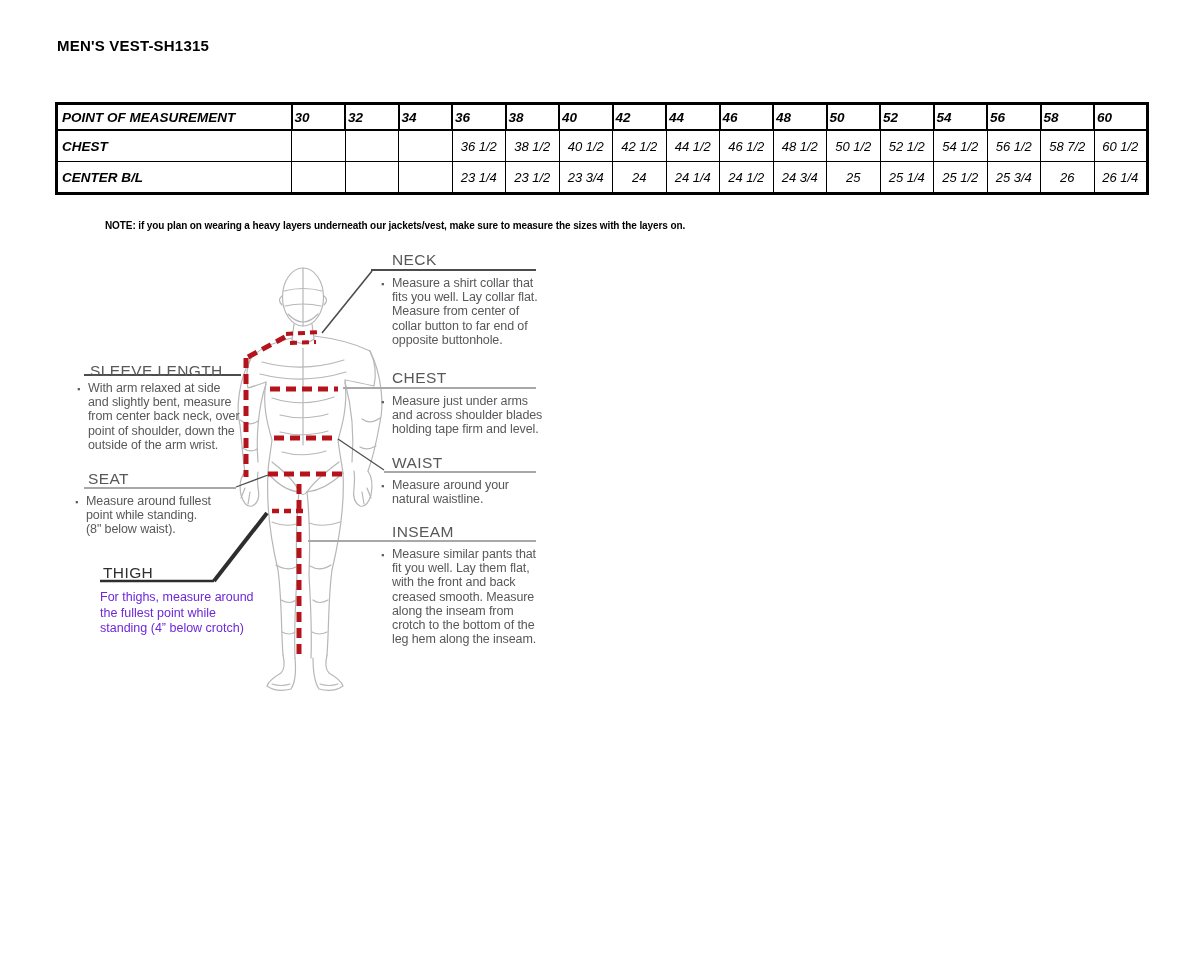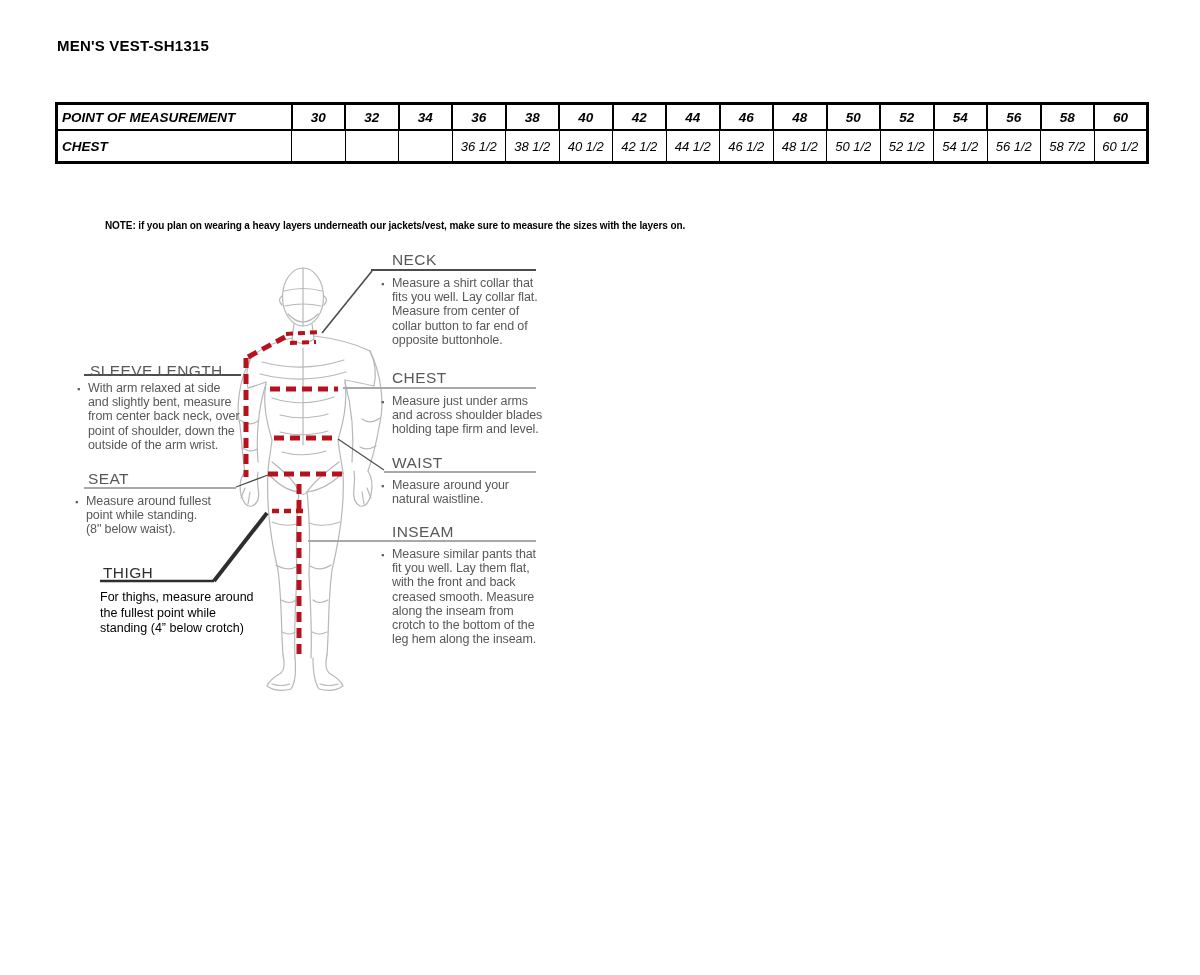--- a/index.html
+++ b/index.html
@@ -11,32 +11,32 @@
     --thigh_dark:#2e2e2e;
   }
   html,body{margin:0;padding:0;background:#fff;}
   body{width:1200px;height:975px;position:relative;font-family:"Liberation Sans",sans-serif;color:#000;overflow:hidden;}
   .abs{position:absolute;}
   
   .doc-title{font-size:15px;font-weight:bold;letter-spacing:.2px;}
   .doc-note{font-size:10px;font-weight:bold;letter-spacing:-.1px;margin-left:48px;}
   
   table.size{border-collapse:collapse;table-layout:fixed;width:1092px;border:3px solid #000;font-style:italic;}
-  table.size th{border:2.5px solid #000;font-size:13.5px;font-weight:bold;padding:0 2px;height:24px;text-align:center;}
+  table.size th{border:2.5px solid #000;font-size:13.5px;font-weight:bold;padding:0 2px;height:24px;text-align:left;}
   table.size td{border:1.8px solid #000;font-size:13px;font-weight:normal;padding:0 2px;height:30px;text-align:center;}
   table.size .left{text-align:left;padding-left:4px;}
   table.size td.label{font-weight:bold;font-size:13.5px;}
   
   .g-head{font-size:15.5px;letter-spacing:.4px;color:var(--guide_text);white-space:nowrap;}
   .g-head.dark{color:var(--thigh_dark);}
   .desc{font-size:12.5px;line-height:14.2px;color:var(--guide_text);letter-spacing:-.1px;}
   .desc .lines{margin-left:11px;}
   .desc .bullet{position:absolute;left:0;top:1px;font-size:9px;color:var(--guide_text);}
   .desc.nobullet .lines{margin-left:0;}
-  .desc.dark{color:#000000;line-height:15.6px;letter-spacing:0;}
+  .desc.dark{color:#6d28d9;line-height:15.6px;letter-spacing:0;}
   svg .figure{stroke:var(--figure_gray);fill:none;stroke-width:1.2;stroke-linecap:round;stroke-linejoin:round;}
   svg .red{stroke:var(--measure_red);fill:none;}
   svg .rule-d{stroke:var(--rule_dark);fill:none;}
   svg .rule-l{stroke:var(--rule_light);fill:none;}
   svg .rule-t{stroke:var(--thigh_dark);fill:none;}
 </style>
 </head>
 <body>
 
 <div class="abs doc-title" style="left:57px;top:37px;">MEN'S VEST-SH1315</div>
@@ -78,20 +78,39 @@
     <td>44 1/2</td>
     <td>46 1/2</td>
     <td>48 1/2</td>
     <td>50 1/2</td>
     <td>52 1/2</td>
     <td>54 1/2</td>
     <td>56 1/2</td>
     <td>58 7/2</td>
     <td>60 1/2</td>
   </tr>
+  <tr>
+    <td class="left label">CENTER B/L</td>
+    <td></td>
+    <td></td>
+    <td></td>
+    <td>23 1/4</td>
+    <td>23 1/2</td>
+    <td>23 3/4</td>
+    <td>24</td>
+    <td>24 1/4</td>
+    <td>24 1/2</td>
+    <td>24 3/4</td>
+    <td>25</td>
+    <td>25 1/4</td>
+    <td>25 1/2</td>
+    <td>25 3/4</td>
+    <td>26</td>
+    <td>26 1/4</td>
+  </tr>
   </tbody>
 </table>
 
 <div class="abs doc-note" style="left:57px;top:220px;width:1100px;">NOTE: if you plan on wearing a heavy layers underneath our jackets/vest, make sure to measure the sizes with the layers on.</div>
 
 <svg class="abs" style="left:0;top:0;pointer-events:none;" width="1200" height="975" viewBox="0 0 1200 975">
 
   <g class="figure">
 
     <ellipse cx="303" cy="297" rx="20.5" ry="29"></ellipse>

